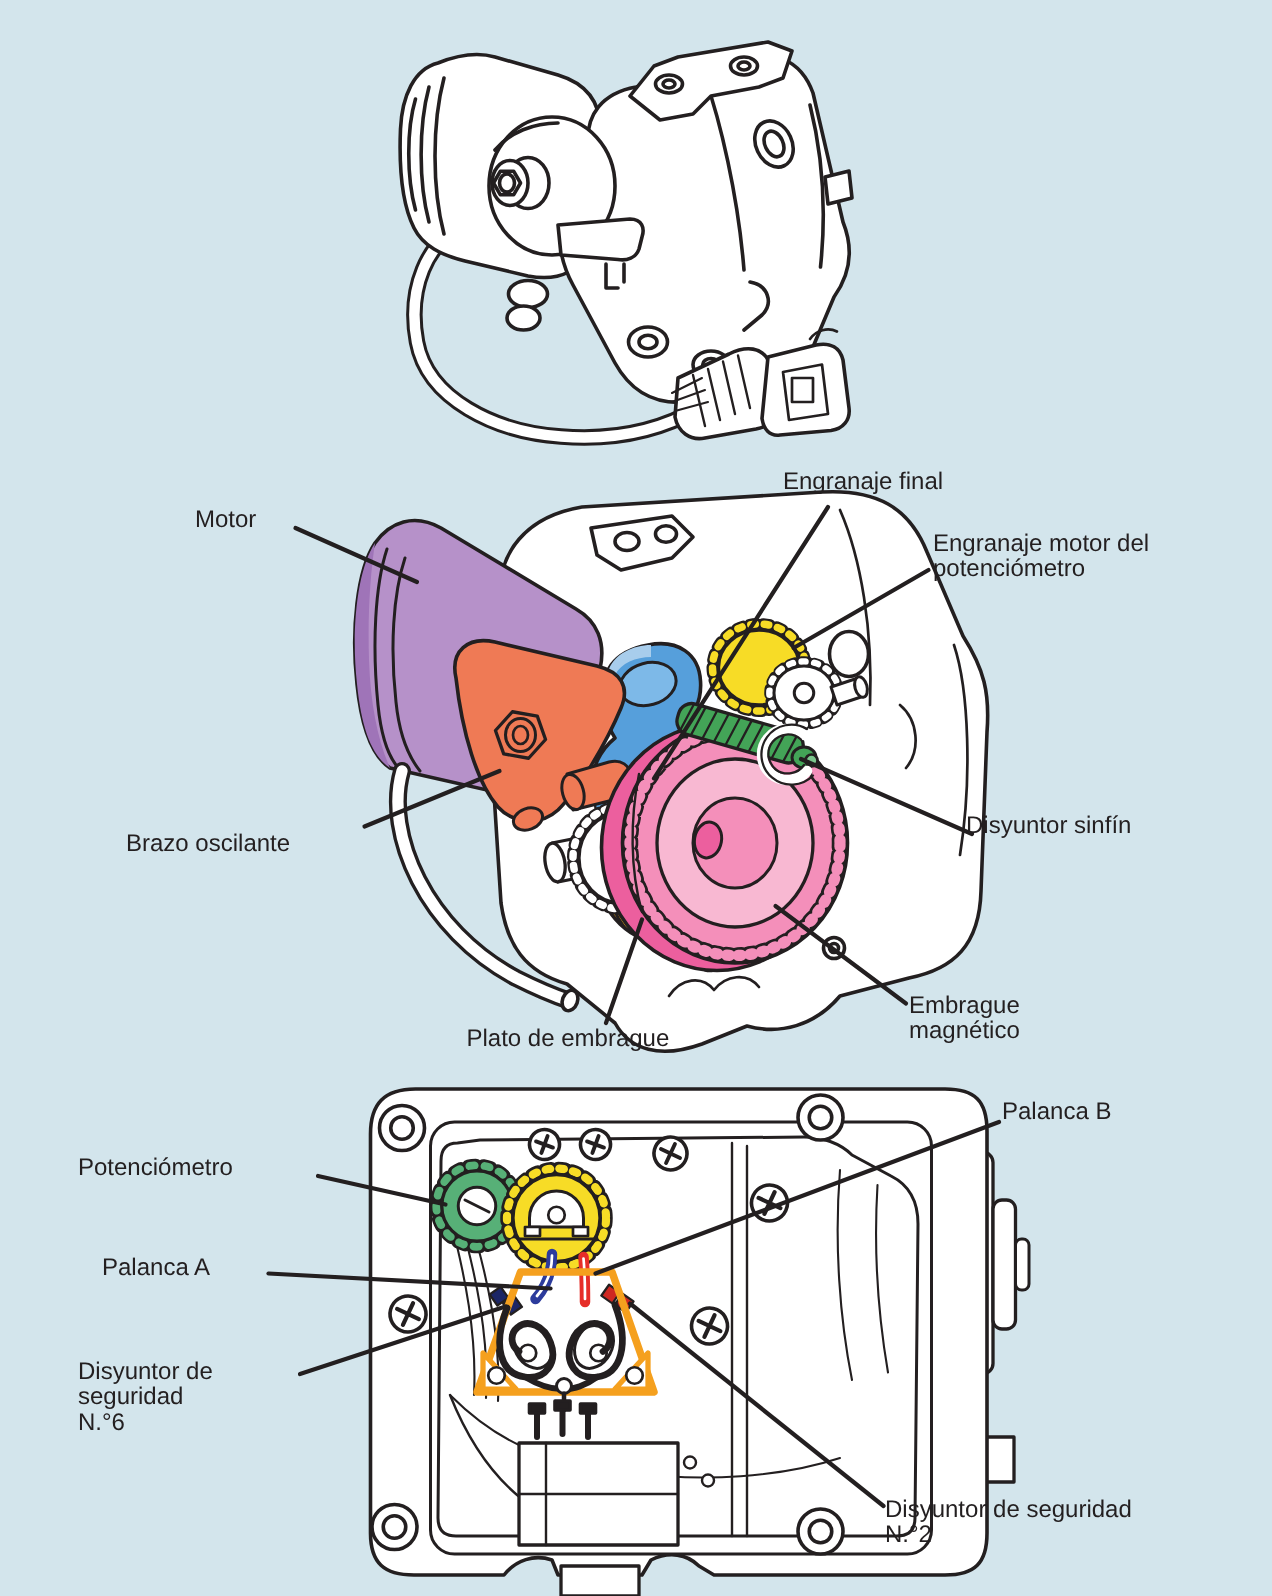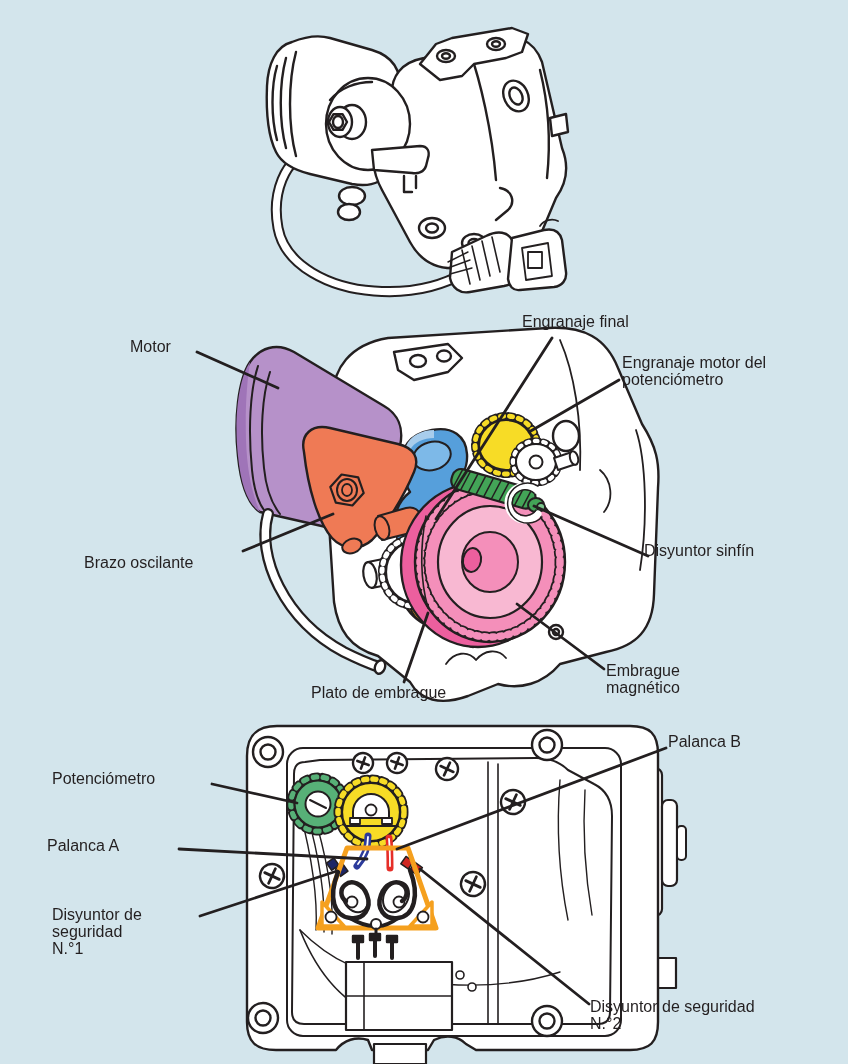--- a/index.html
+++ b/index.html
@@ -351,20 +351,20 @@
   <div class="lbl" style="left:130px;top:338px;text-align:center;">Motor</div>
   <div class="lbl" style="left:522px;top:313px;">Engranaje final</div>
   <div class="lbl" style="left:622px;top:354px;">Engranaje motor del
 potenciómetro</div>
   <div class="lbl" style="left:644px;top:542px;">Disyuntor sinfín</div>
   <div class="lbl" style="left:84px;top:554px;">Brazo oscilante</div>
   <div class="lbl" style="left:311px;top:684px;">Plato de embrague</div>
   <div class="lbl" style="left:606px;top:662px;">Embrague
 magnético</div>
   <div class="lbl" style="left:52px;top:770px;">Potenciómetro</div>
-  <div class="lbl" style="left:47px;top:837px;">Palanca A</div>
+  <div class="lbl" style="left:68px;top:837px;">Palanca A</div>
   <div class="lbl" style="left:668px;top:733px;">Palanca B</div>
   <div class="lbl" style="left:52px;top:906px;">Disyuntor de
 seguridad
-N.°1</div>
+N.°6</div>
   <div class="lbl" style="left:590px;top:998px;">Disyuntor de seguridad
 N.°2</div>
 </div>
 
 </body></html>

